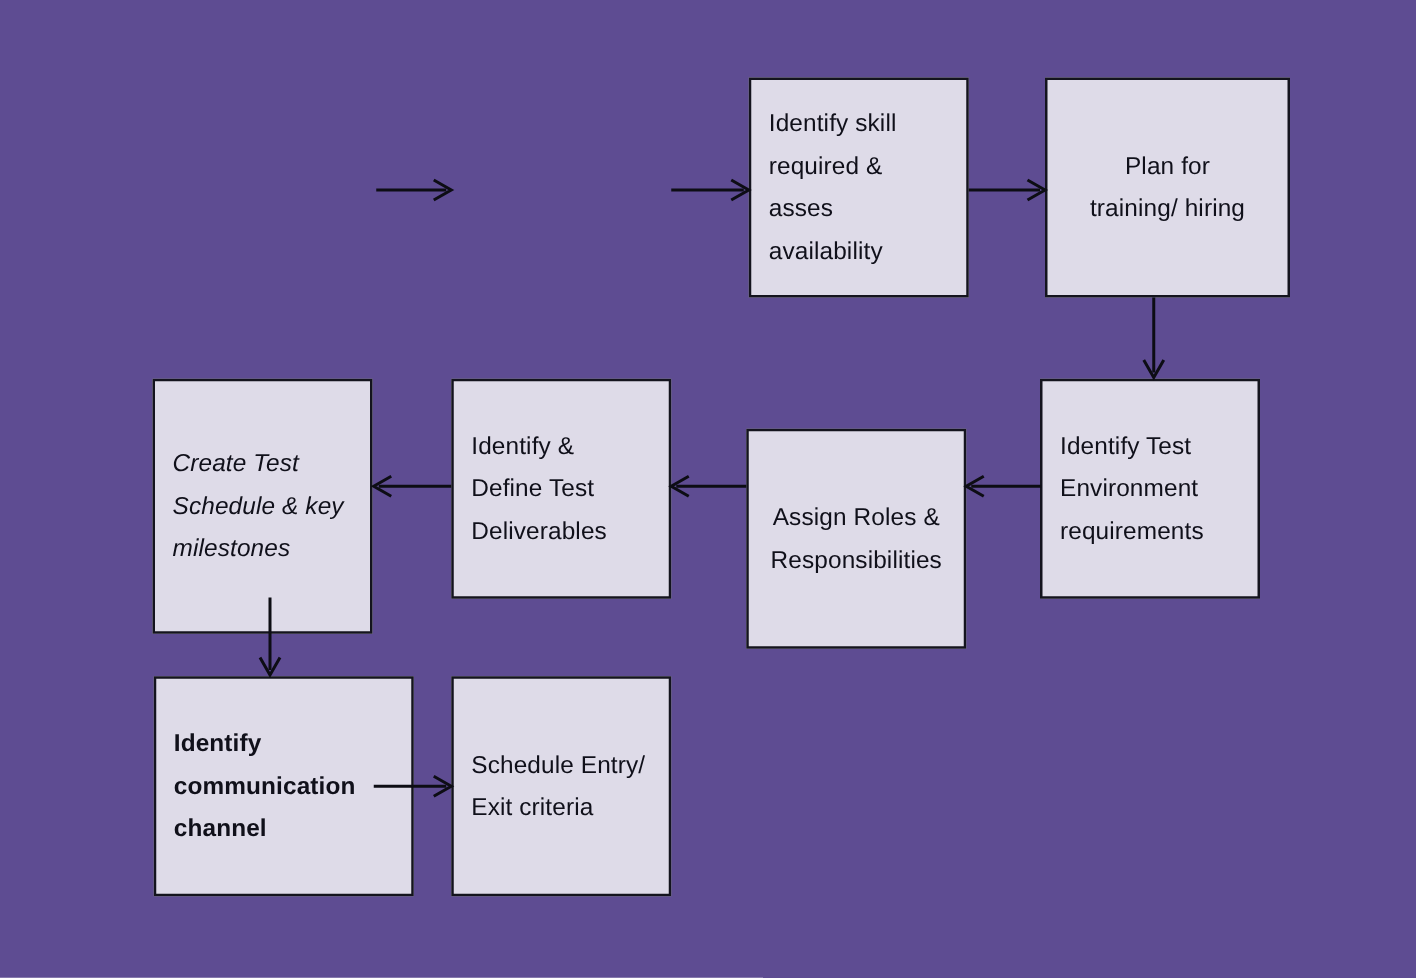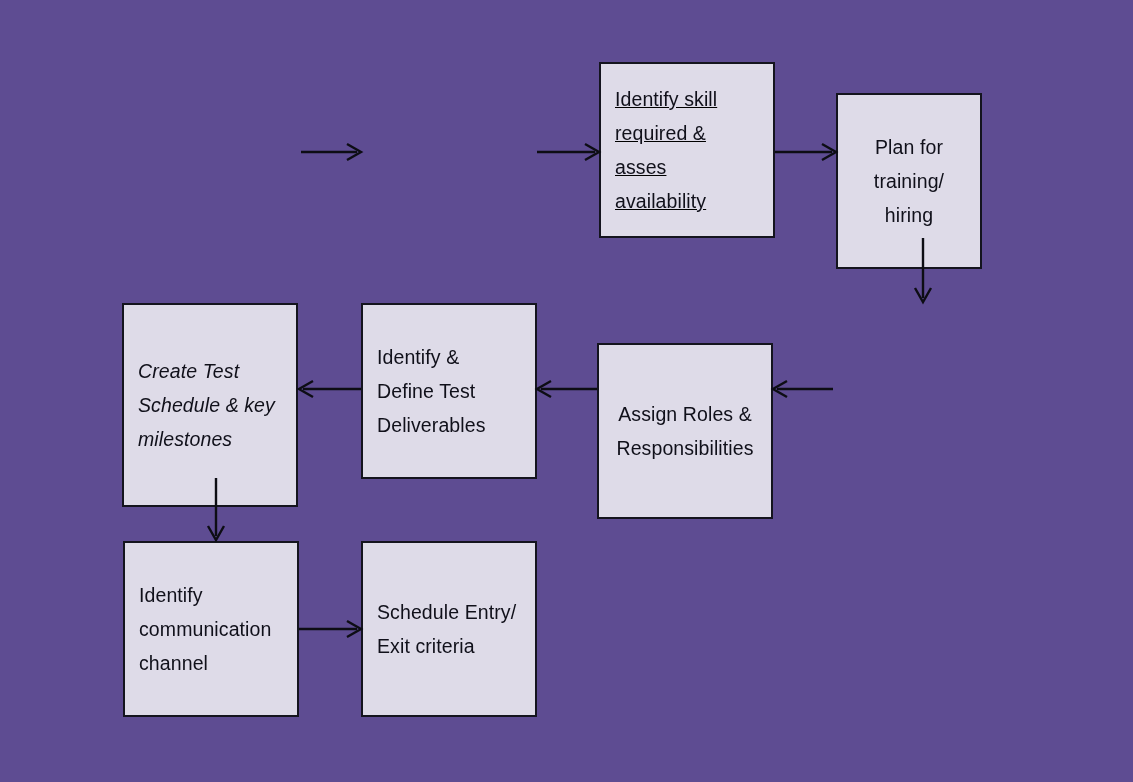--- a/index.html
+++ b/index.html
@@ -58,50 +58,55 @@
     stroke-linejoin: miter;
   }
 </style>
 </head>
 <body>
 
 <div id="canvas">
 
 
 
-  <div class="node" style="left:599px; top:62px; width:176px; height:176px;text-decoration:underline;">
+  <div class="node" style="left:599px; top:62px; width:176px; height:176px;">
     <span class="node-label">Identify skill
 required &amp; asses
 availability</span>
   </div>
 
-  <div class="node" style="left:836px; top:62px; width:146px; height:176px;margin-top:31px;">
+  <div class="node" style="left:836px; top:62px; width:196px; height:176px;">
     <span class="node-label center">Plan for
 training/ hiring</span>
   </div>
 
+  <div class="node" style="left:832px; top:303px; width:176px; height:176px;">
+    <span class="node-label">Identify Test
+Environment
+requirements</span>
+  </div>
 
   <div class="node" style="left:597px; top:303px; width:176px; height:176px;margin-top:40px;">
     <span class="node-label center">Assign Roles &amp;
 Responsibilities</span>
   </div>
 
   <div class="node" style="left:361px; top:303px; width:176px; height:176px;justify-content:center;">
     <span class="node-label">Identify &amp;
 Define Test
 Deliverables</span>
   </div>
 
   <div class="node" style="left:122px; top:303px; width:176px; height:204px;font-style:italic;">
     <span class="node-label">Create Test
 Schedule &amp; key
 milestones</span>
   </div>
 
-  <div class="node" style="left:123px; top:541px; width:176px; height:176px;">
+  <div class="node" style="left:123px; top:541px; width:208px; height:176px;font-weight:bold;">
     <span class="node-label">Identify
 communication
 channel</span>
   </div>
 
   <div class="node" style="left:361px; top:541px; width:176px; height:176px;">
     <span class="node-label">Schedule Entry/
 Exit criteria</span>
   </div>
 

